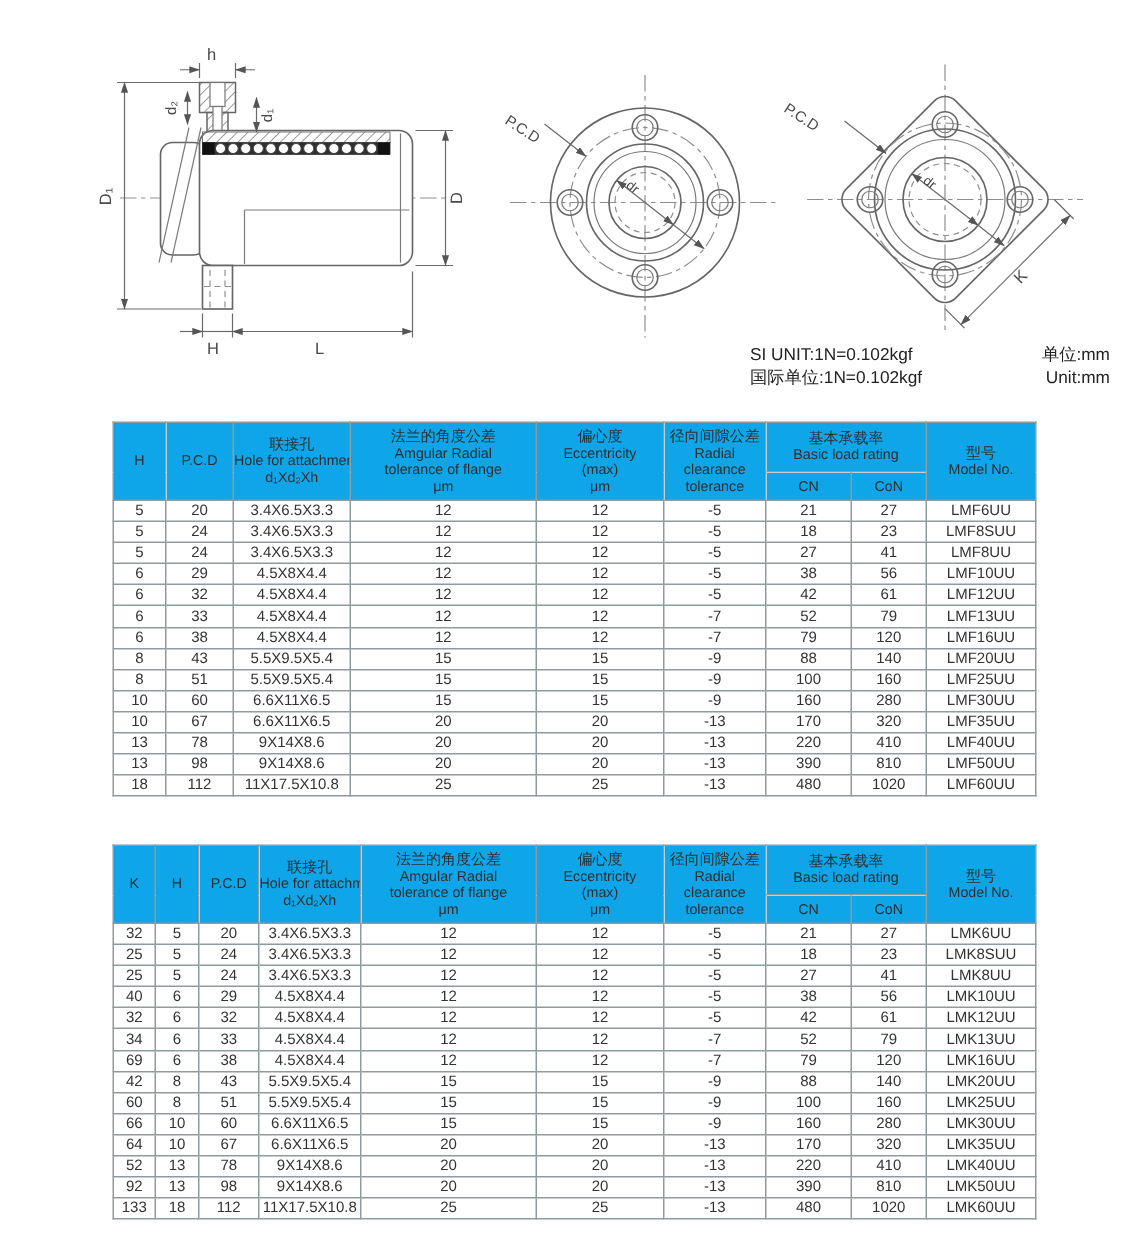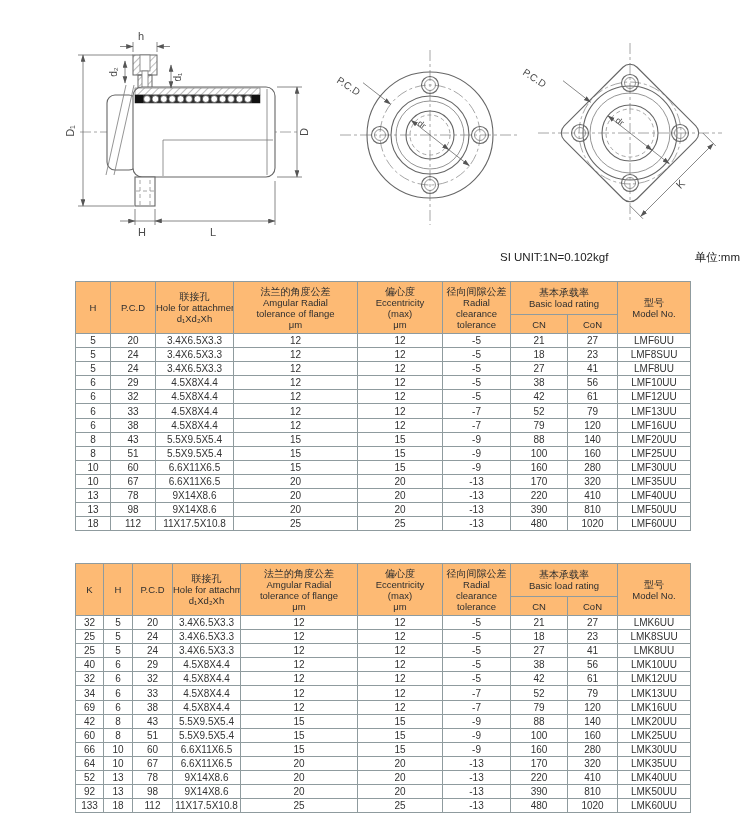--- a/index.html
+++ b/index.html
@@ -8,29 +8,29 @@
   .drawing{position:absolute}
   svg text{font-family:"Liberation Sans",sans-serif;fill:#4a4a4a}
   .s1{stroke:#666;stroke-width:1.1;fill:none}
   .s1f{stroke:#666;stroke-width:1.1;fill:#fff}
   .s2{stroke:#7a7a7a;stroke-width:.8;fill:none}
   .cl{stroke:#8f8f8f;stroke-width:.8;fill:none;stroke-dasharray:11 3 3 3}
   .dsh{stroke:#8f8f8f;stroke-width:.8;fill:none;stroke-dasharray:4 3}
   .dim{stroke:#6a6a6a;stroke-width:.8;fill:none}
   .lbl{font-size:11px}
   .lbls{font-size:10px}
-  .note{position:absolute;left:500px;top:250px;width:240px;font-size:11.5px;line-height:15px;color:#222}
+  .note{position:absolute;left:500px;top:230px;width:240px;font-size:11.5px;line-height:15px;color:#222}
   .note div{display:flex;justify-content:space-between}
   table.spec{position:absolute;left:75px;width:615px;border-collapse:collapse;table-layout:fixed;
              font-size:10px;color:#333;background:#fff;border:1.5px solid #5e6a6d}
   #t1{top:281px}
   #t2{top:563px}
   .spec th,.spec td{border:1px solid #8f9b9e;text-align:center;padding:0;font-weight:normal;
                     overflow:hidden;white-space:nowrap}
-  .spec thead th{background:#fdba74;font-size:9.5px;line-height:11px;color:#2e2e2e}
+  .spec thead th{background:#0ea5e9;font-size:9.5px;line-height:11px;color:#2e2e2e}
   .spec thead tr:first-child{height:33px}
   .spec thead tr:nth-child(2){height:19px}
   .spec thead{border-bottom:1.5px solid #5e6a6d}
   .spec tbody tr{height:14.1px}
   .spec tbody td{line-height:13px}
   .spec .cnl{font-size:10px}
 </style>
 </head>
 <body>
 
@@ -185,20 +185,24 @@
     <line class="dim" x1="134.1" y1="122.2" x2="151.4" y2="135.8" marker-end="url(#a3)"></line>
     <text class="lbls" transform="translate(4,46) rotate(33)">P.C.D</text>
     <text style="font-size:9px" transform="translate(100,96) rotate(38)" text-anchor="middle">dr</text>
   </svg>
 
   <div class="note">
     <div>
       <span>SI UNIT:1N=0.102kgf</span>
       <span>单位:mm</span>
     </div>
+    <div>
+      <span>国际单位:1N=0.102kgf</span>
+      <span>Unit:mm</span>
+    </div>
   </div>
 
   <table class="spec" id="t1">
     <colgroup>
       <col style="width:35px">
         <col style="width:45px">
         <col style="width:78px">
         <col style="width:124px">
       <col style="width:85px">
         <col style="width:68px">

